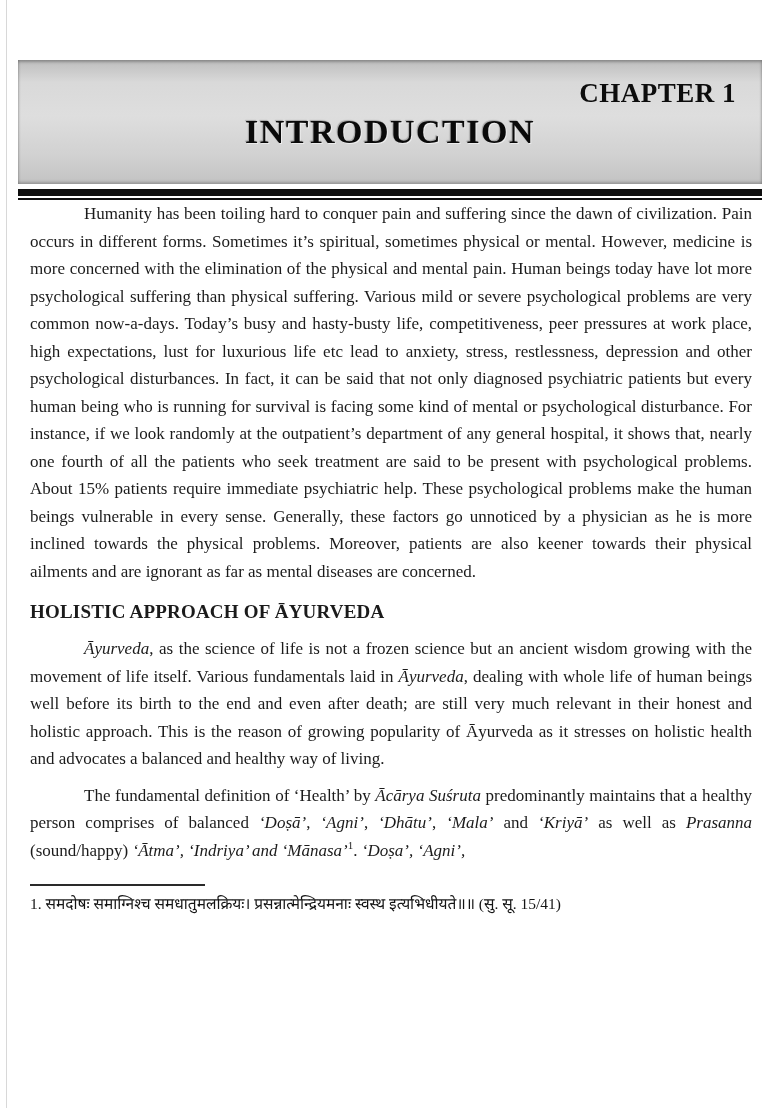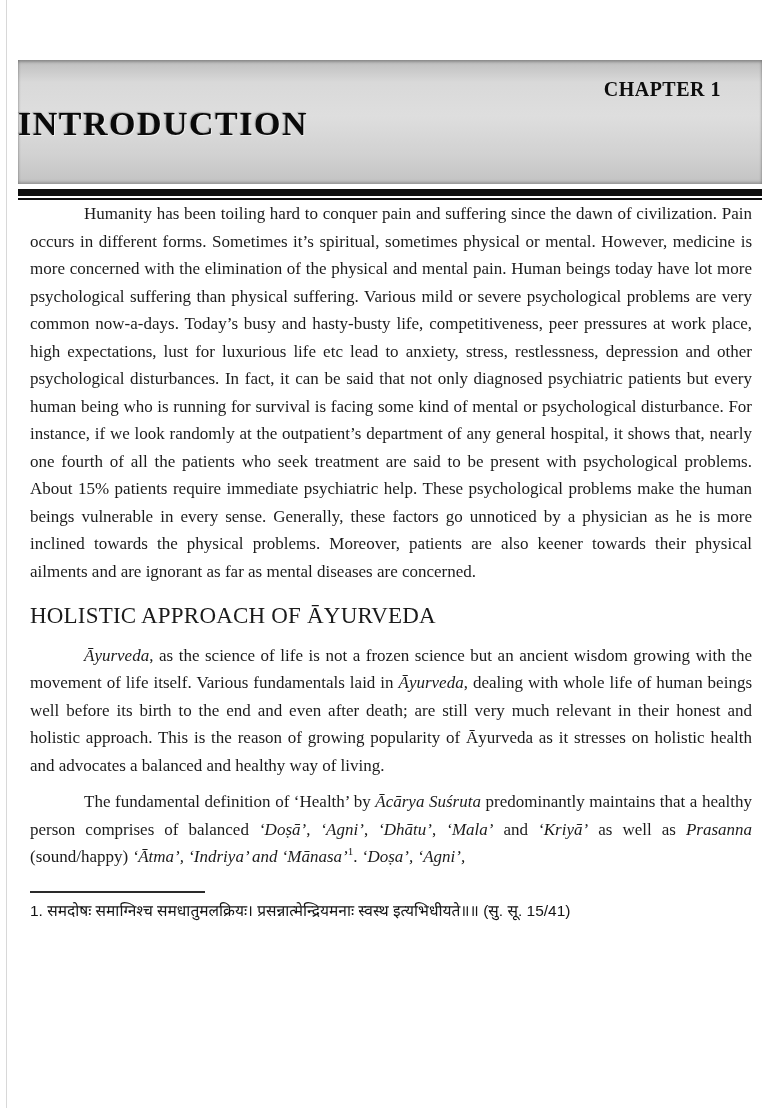--- a/index.html
+++ b/index.html
@@ -26,29 +26,29 @@
   }
   .banner {
     margin: 60px 18px 0 18px;
     height: 124px;
     background: linear-gradient(180deg, #bdbdbd 0%, #d9d9d9 18%, #dedede 45%, #d2d2d2 75%, #c3c3c3 100%);
     box-shadow: inset 0 2px 3px rgba(0,0,0,0.28), inset 0 -2px 3px rgba(0,0,0,0.22);
     position: relative;
   }
   .chapter-label {
     text-align: right;
-    padding: 18px 41px 0 0;
-    font-size: 20px;
+    padding: 18px 26px 0 0;
+    font-size: 27px;
     font-weight: bold;
     letter-spacing: 0.5px;
     color: #0d0d0d;
   }
   .page-title {
     margin: 4px 0 0 0;
-    text-align: left;
+    text-align: center;
     font-size: 34px;
     font-weight: bold;
     letter-spacing: 1.5px;
     color: #0a0a0a;
     text-shadow: 1px 1px 0 rgba(255,255,255,0.55), -1px -1px 1px rgba(0,0,0,0.25);
   }
   .rule-thick {
     height: 7px;
     background: #0e0e0e;
     margin: 5px 18px 0 18px;
@@ -64,38 +64,38 @@
     line-height: 1.62;
     text-align: justify;
   }
   .para {
     margin: 0 0 9px 0;
   }
   .indent {
     text-indent: 54px;
   }
   .section-heading {
-    font-size: 23px;
-    font-weight: normal;
+    font-size: 19px;
+    font-weight: bold;
     letter-spacing: 0.2px;
     margin: 12px 0 7px 0;
     text-align: left;
   }
   .footnote-rule {
     width: 175px;
     height: 2px;
     background: #2a2a2a;
     margin: 20px 0 7px 0;
   }
   .footnote {
     margin: 0;
     font-size: 15.5px;
     line-height: 1.45;
     text-align: left;
-    font-family: Liberation Sans, sans-serif;
+    font-family: Liberation Serif, serif;
     color: #141414;
   }
   sup { font-size: 0.65em; }
 </style>
 </head>
 <body>
 
 <div class="page">
 
   <header class="banner">

